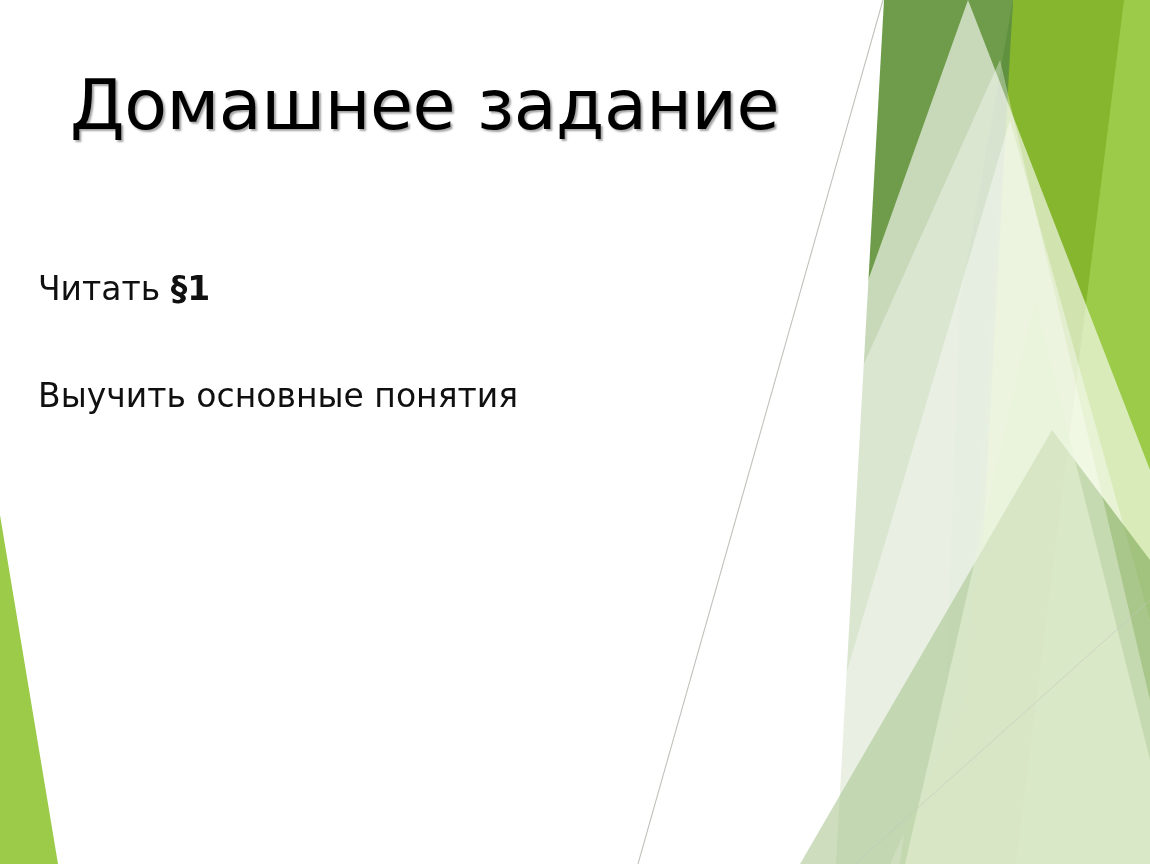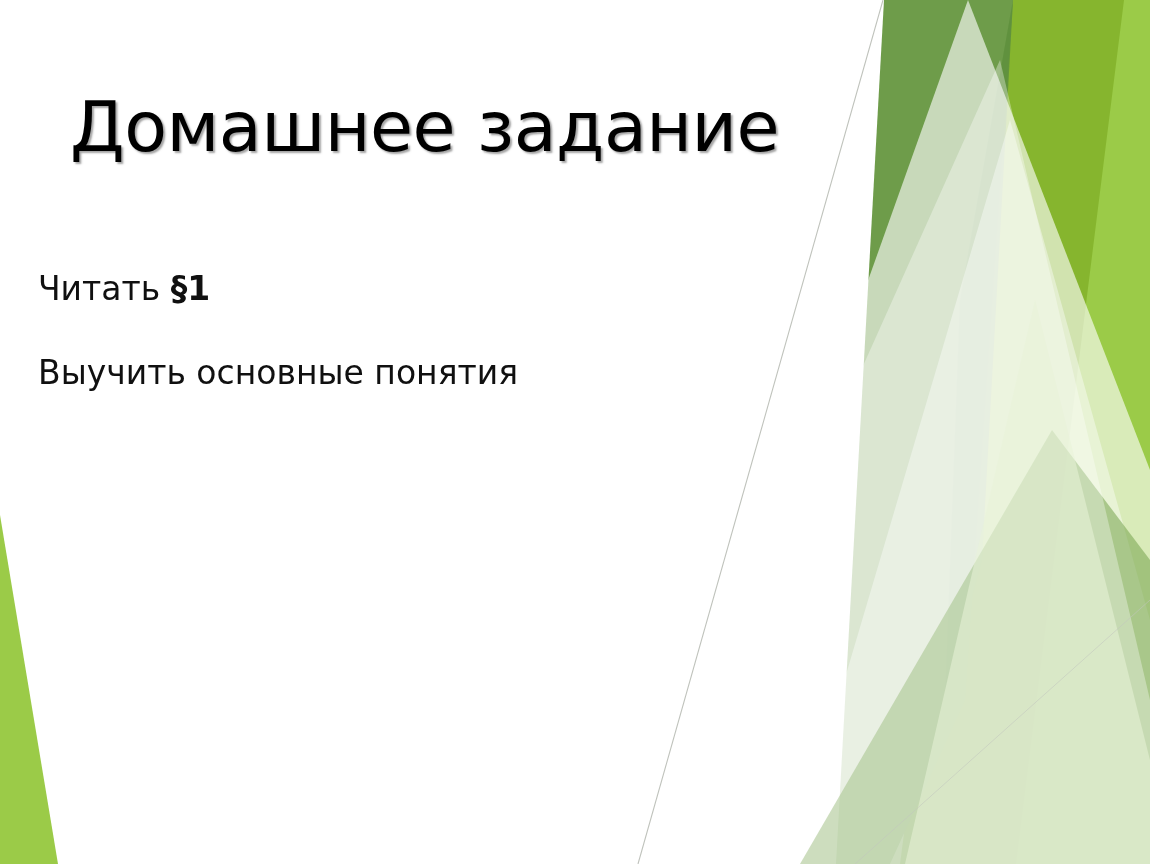--- a/index.html
+++ b/index.html
@@ -32,21 +32,21 @@
     position: absolute;
     left: 0;
     top: 0;
     width: 880px;
     height: 864px;
   }
 
   .slide-title {
     position: absolute;
     left: 70px;
-    top: 90px;
+    top: 68px;
     width: 800px;
     margin: 0;
     font-family: "DejaVu Sans", "Liberation Sans", sans-serif;
     font-weight: 400;
     font-size: 70px;
     line-height: 1.06;
     letter-spacing: -0.5px;
     color: #000000;
     text-shadow: 2px 2px 2px rgba(90, 90, 90, 0.55);
     white-space: nowrap;
@@ -64,21 +64,21 @@
 
   .body-item {
     font-family: "DejaVu Sans", "Liberation Sans", sans-serif;
     font-size: 33px;
     line-height: 1.25;
     color: #101010;
     white-space: nowrap;
   }
 
   .body-item + .body-item {
-    margin-top: 43px;
+    margin-top: 66px;
   }
 
   .body-item .emph {
     font-weight: 700;
   }
 </style>
 </head>
 <body>
 
 <div id="slide">

